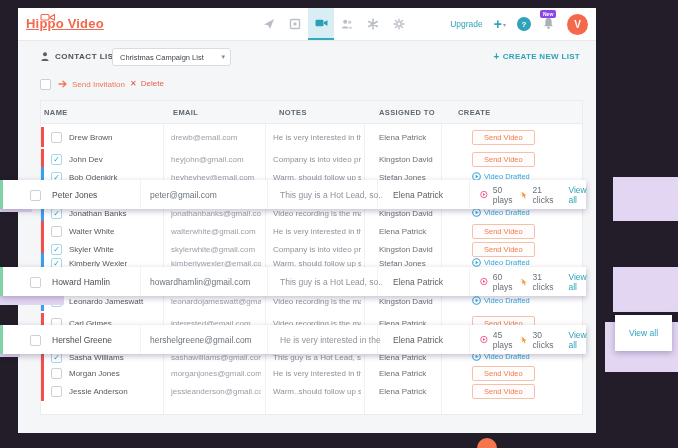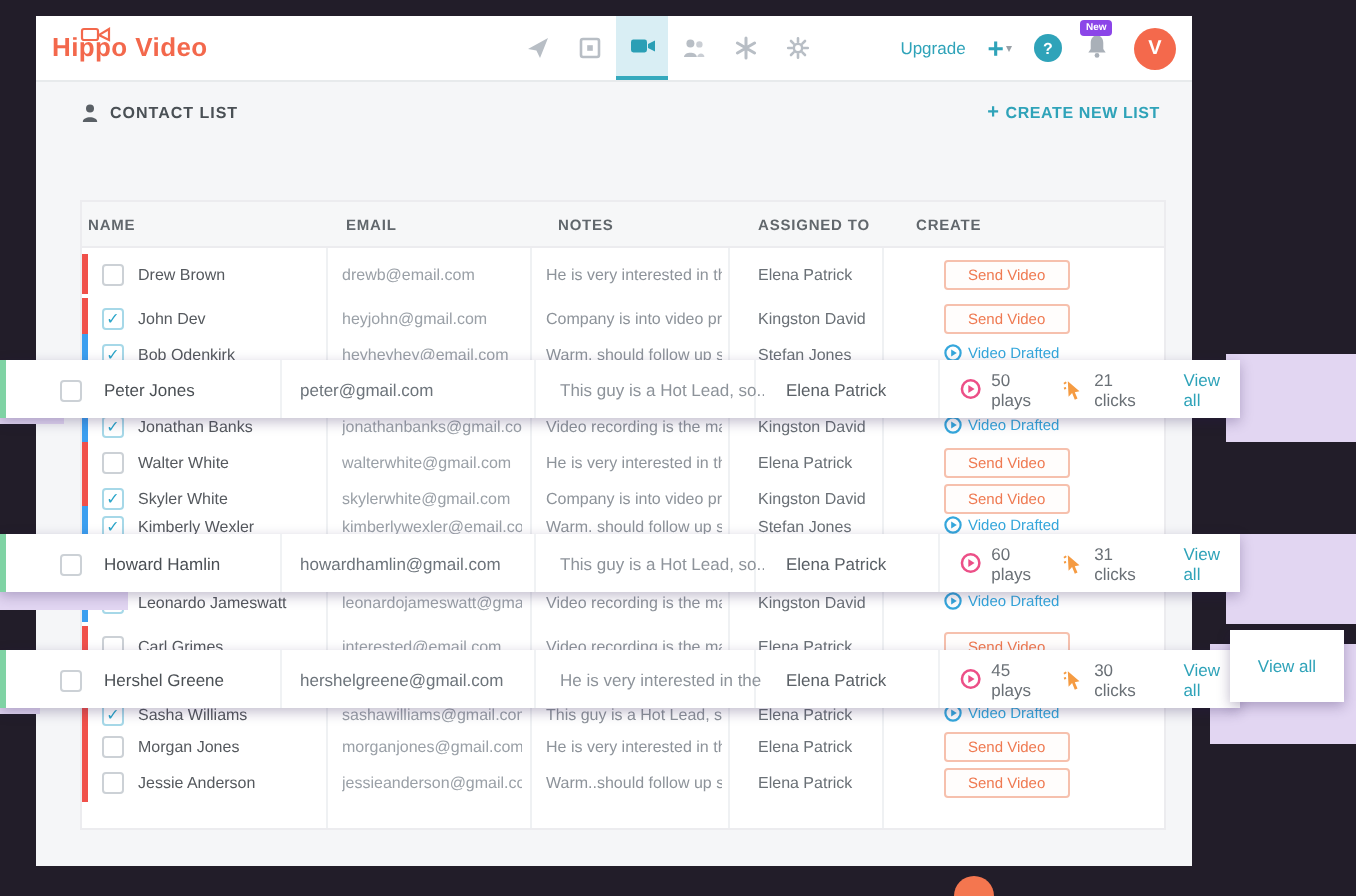--- a/index.html
+++ b/index.html
@@ -6,21 +6,21 @@
   body{
     width:678px;height:448px;position:relative;overflow:hidden;
     background:#221d29;
     font-family:"Liberation Sans","DejaVu Sans",sans-serif;
     -webkit-font-smoothing:antialiased;
   }
   
   .window{position:absolute;left:18px;top:8px;width:578px;height:425px;background:#f5f6f8;z-index:1;}
   
   .navbar{position:absolute;left:0;top:0;width:100%;height:32px;background:#fff;border-bottom:1px solid #e7eaec;}
-  .logo{position:absolute;left:8px;top:8px;font-size:13px;font-weight:bold;color:#f3684c;letter-spacing:.2px;}
+  .logo{position:absolute;left:8px;top:8px;font-size:13px;font-weight:bold;color:#f3684c;letter-spacing:.2px;text-decoration:underline;}
   .logo-doodle{position:absolute;left:14px;top:-7px;}
   .nav-icons{position:absolute;left:238px;top:0;height:32px;display:flex;}
   .nav-ic{width:26px;height:32px;display:flex;align-items:center;justify-content:center;}
   .nav-ic svg{display:block;}
   .nav-ic.active{background:#d9eef4;border-bottom:2px solid #35a9bd;height:30px;}
   .nav-right{position:absolute;right:8px;top:0;height:32px;display:flex;align-items:center;gap:11px;}
   .upgrade{font-size:8.5px;color:#2fa3b9;}
   .plus-group{display:flex;align-items:center;gap:1px;}
   .plus{font-size:14px;font-weight:bold;color:#2fa3b9;line-height:14px;}
   .caret{font-size:6px;color:#99a0a7;}
@@ -68,21 +68,21 @@
   .drafted{display:inline-flex;align-items:center;gap:3px;color:#35a7dc;font-size:7.5px;margin-top:2px;}
   
   .lav{position:absolute;background:#e2d6f2;z-index:2;}
   .lav-a-r{left:613px;top:177px;width:65px;height:44px;}
   .lav-a-l{left:0;top:202px;width:32px;height:10px;}
   .lav-b-r{left:613px;top:267px;width:65px;height:45px;}
   .lav-b-l{left:0;top:294px;width:64px;height:11px;}
   .lav-c-r{left:605px;top:322px;width:73px;height:50px;}
   .lav-c-l{left:0;top:348px;width:20px;height:9px;}
   
-  .overlay-row{position:absolute;left:0;width:620px;height:29px;background:#fff;z-index:3;box-shadow:0 2px 6px rgba(40,20,80,.28);}
+  .overlay-row{position:absolute;left:0;width:567px;height:29px;background:#fff;z-index:3;box-shadow:0 2px 6px rgba(40,20,80,.28);padding-left:19px;}
   .overlay-row .cbox{left:30px;top:10px;}
   .ocell{position:absolute;top:10px;font-size:8.5px;white-space:nowrap;overflow:hidden;}
   .oname{left:52px;width:92px;color:#4a4f54;}
   .oemail{left:150px;width:115px;color:#6d747b;}
   .onotes{left:280px;width:102px;color:#8d939a;}
   .oassigned{left:393px;width:70px;color:#5a6066;}
   .ostats{position:absolute;left:480px;top:0;height:29px;display:flex;align-items:center;gap:5px;}
   .ostats .txt{font-size:8.5px;color:#6a7076;}
   .viewall{font-size:8.5px;color:#2fa3b9;margin-left:8px;}
   .ocol{position:absolute;top:0;bottom:0;width:1px;background:#f0f2f4;}
@@ -173,26 +173,43 @@
   </div>
 
   <div class="listbar">
     <span class="cl-label">
       <svg width="10" height="11" viewBox="0 0 10 11">
           <circle cx="5" cy="3.3" r="2" fill="#5a6066"></circle>
           <path d="M1.4,10 C1.4,6.9 8.6,6.9 8.6,10 Z" fill="#5a6066"></path>
         </svg>
       <span>CONTACT LIST</span>
     </span>
+    <span class="dropdown">
+      <span>Christmas Campaign List</span>
+      <span class="caret">▾</span>
+    </span>
     <span class="create-new">
       <span class="plus-sm">+</span>
       <span>CREATE NEW LIST</span>
     </span>
   </div>
 
+  <div class="tbar">
+    <span class="cbox"></span>
+    <span class="tb-item tb-send">
+      <svg width="10" height="10" viewBox="0 0 10 10">
+          <path d="M1,5 H7.6 M5,2.2 L7.9,5 L5,7.8" stroke="#ef7a52" stroke-width="1.4" fill="none" stroke-linecap="round"></path>
+        </svg>
+      <span>Send Invitation</span>
+    </span>
+    <span class="tb-item tb-del">
+      <span class="x-ic">✕</span>
+      <span>Delete</span>
+    </span>
+  </div>
 
   <div class="card">
     <div class="col-div cd1"></div>
     <div class="col-div cd2"></div>
     <div class="col-div cd3"></div>
     <div class="col-div cd4"></div>
     <div class="thead">
       <span class="th th1">NAME</span>
       <span class="th th2">EMAIL</span>
       <span class="th th3">NOTES</span>

